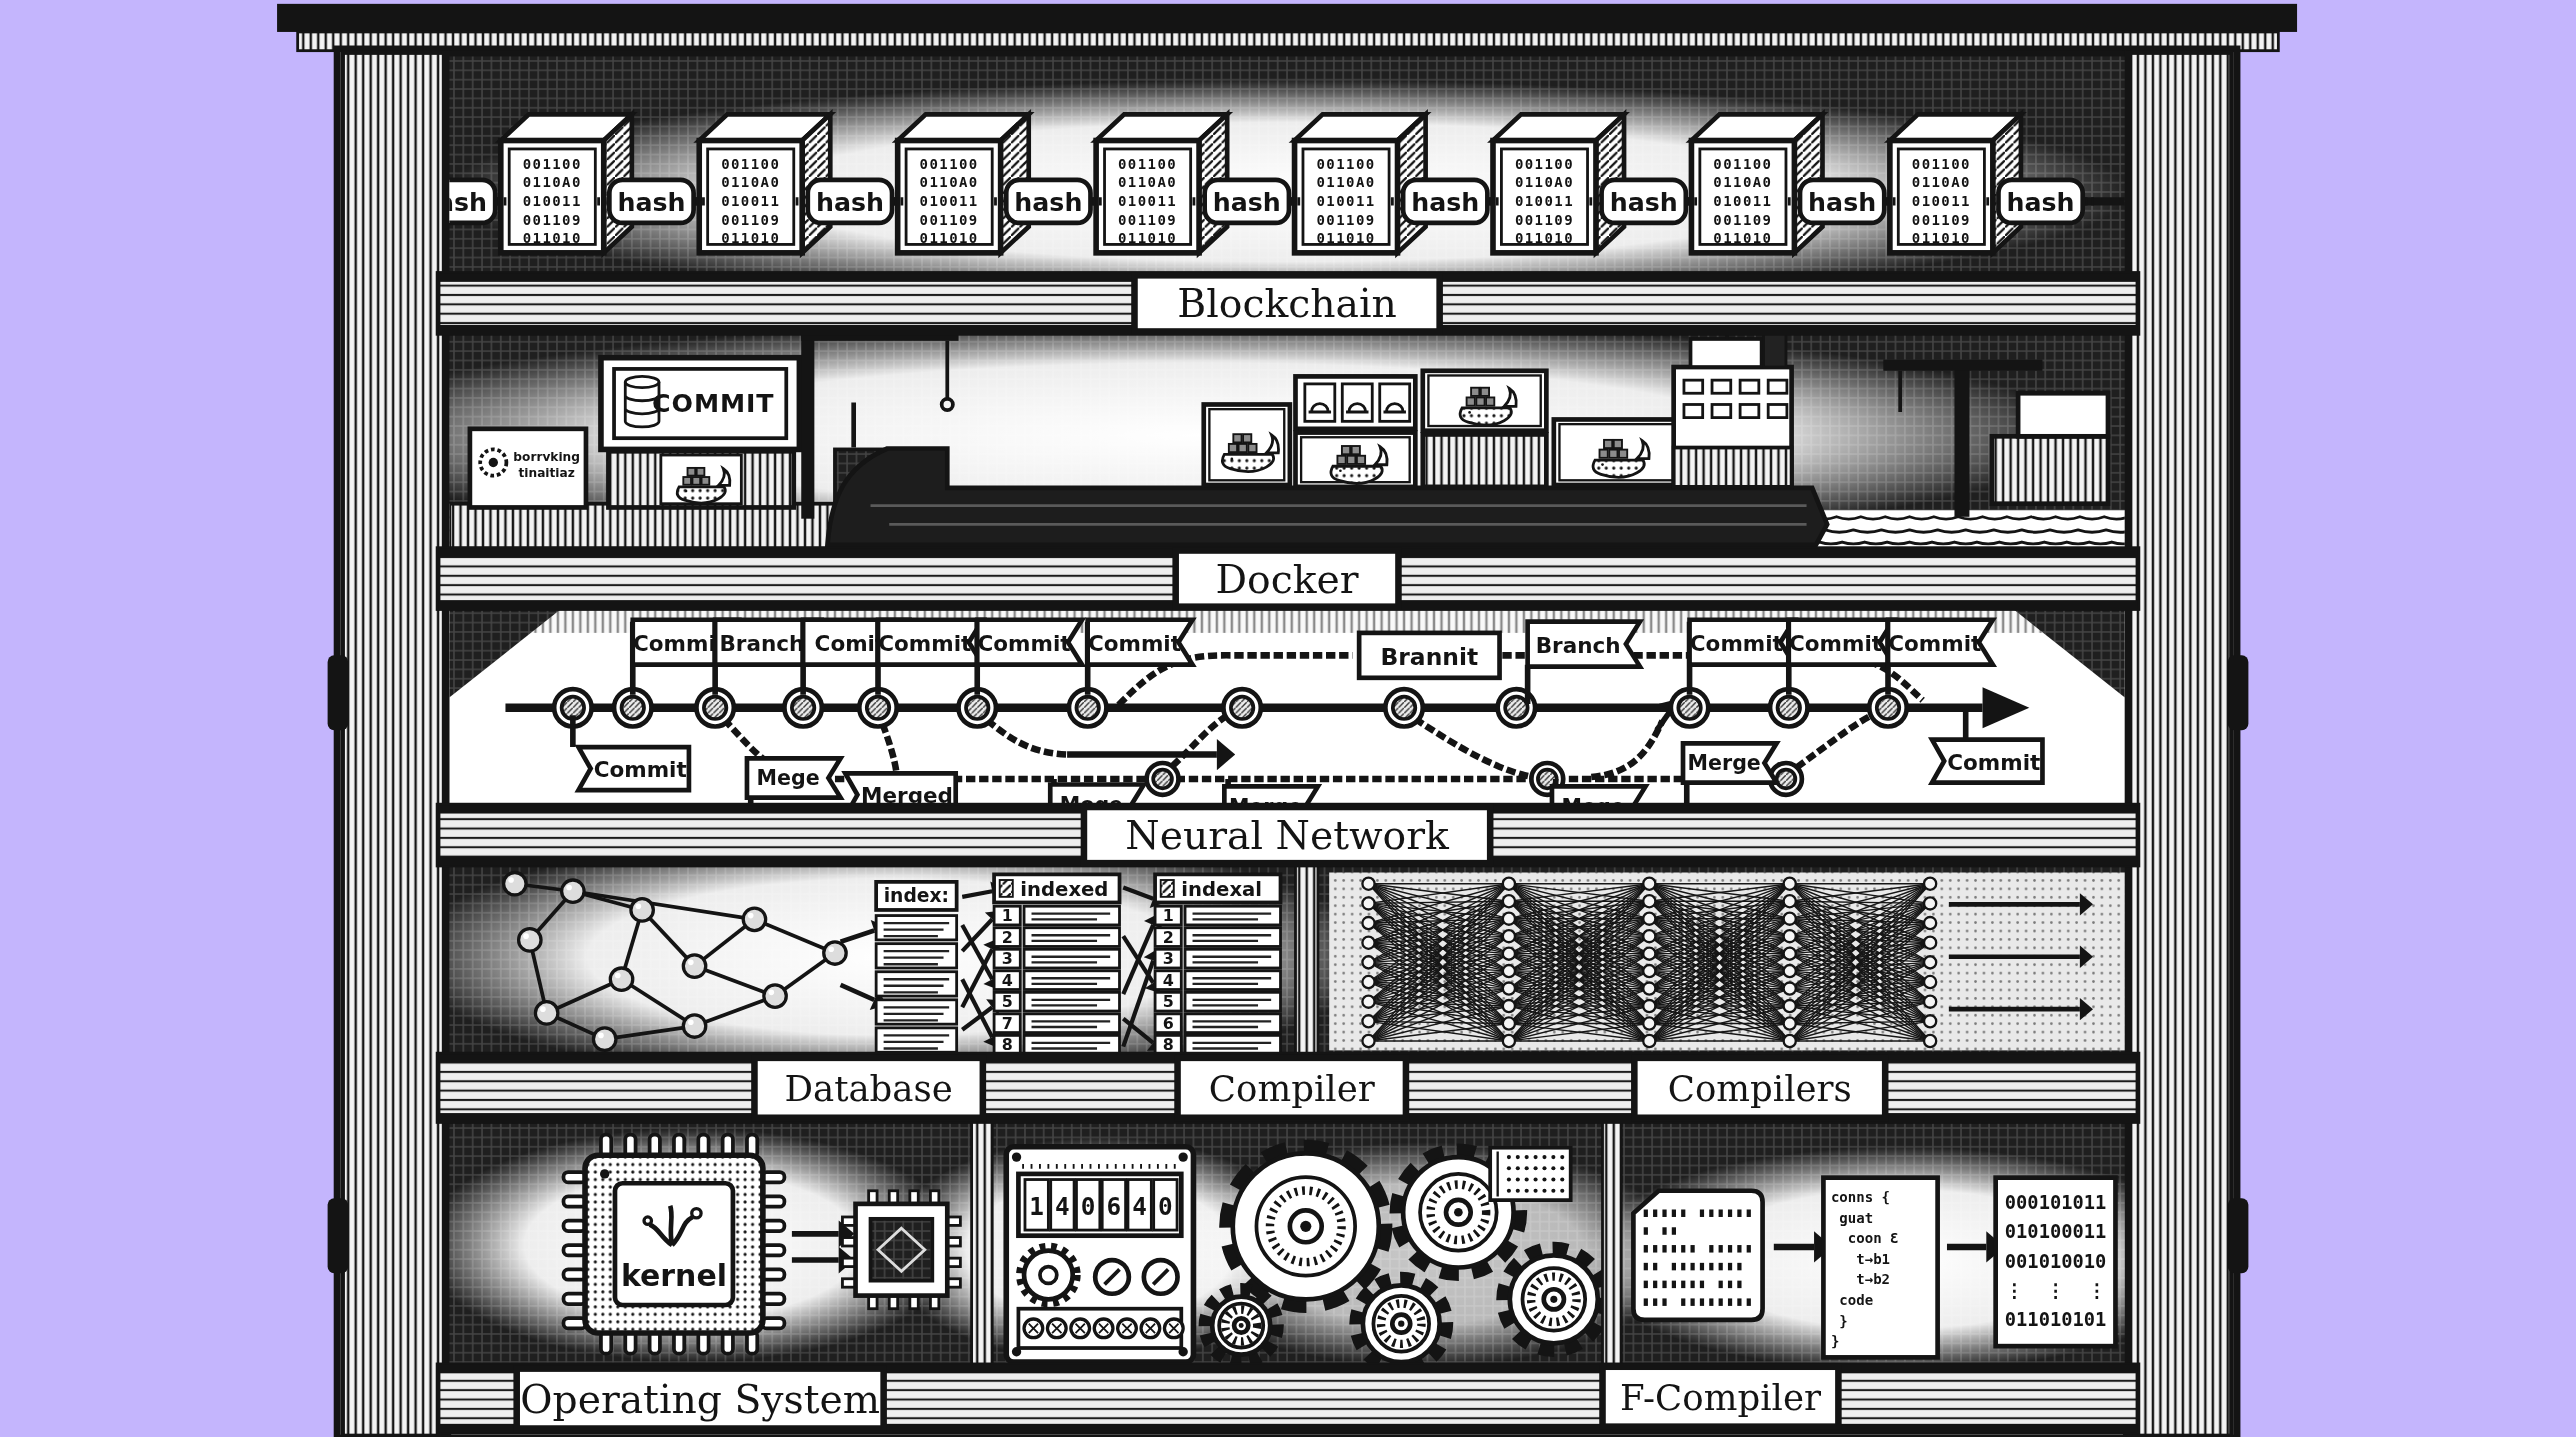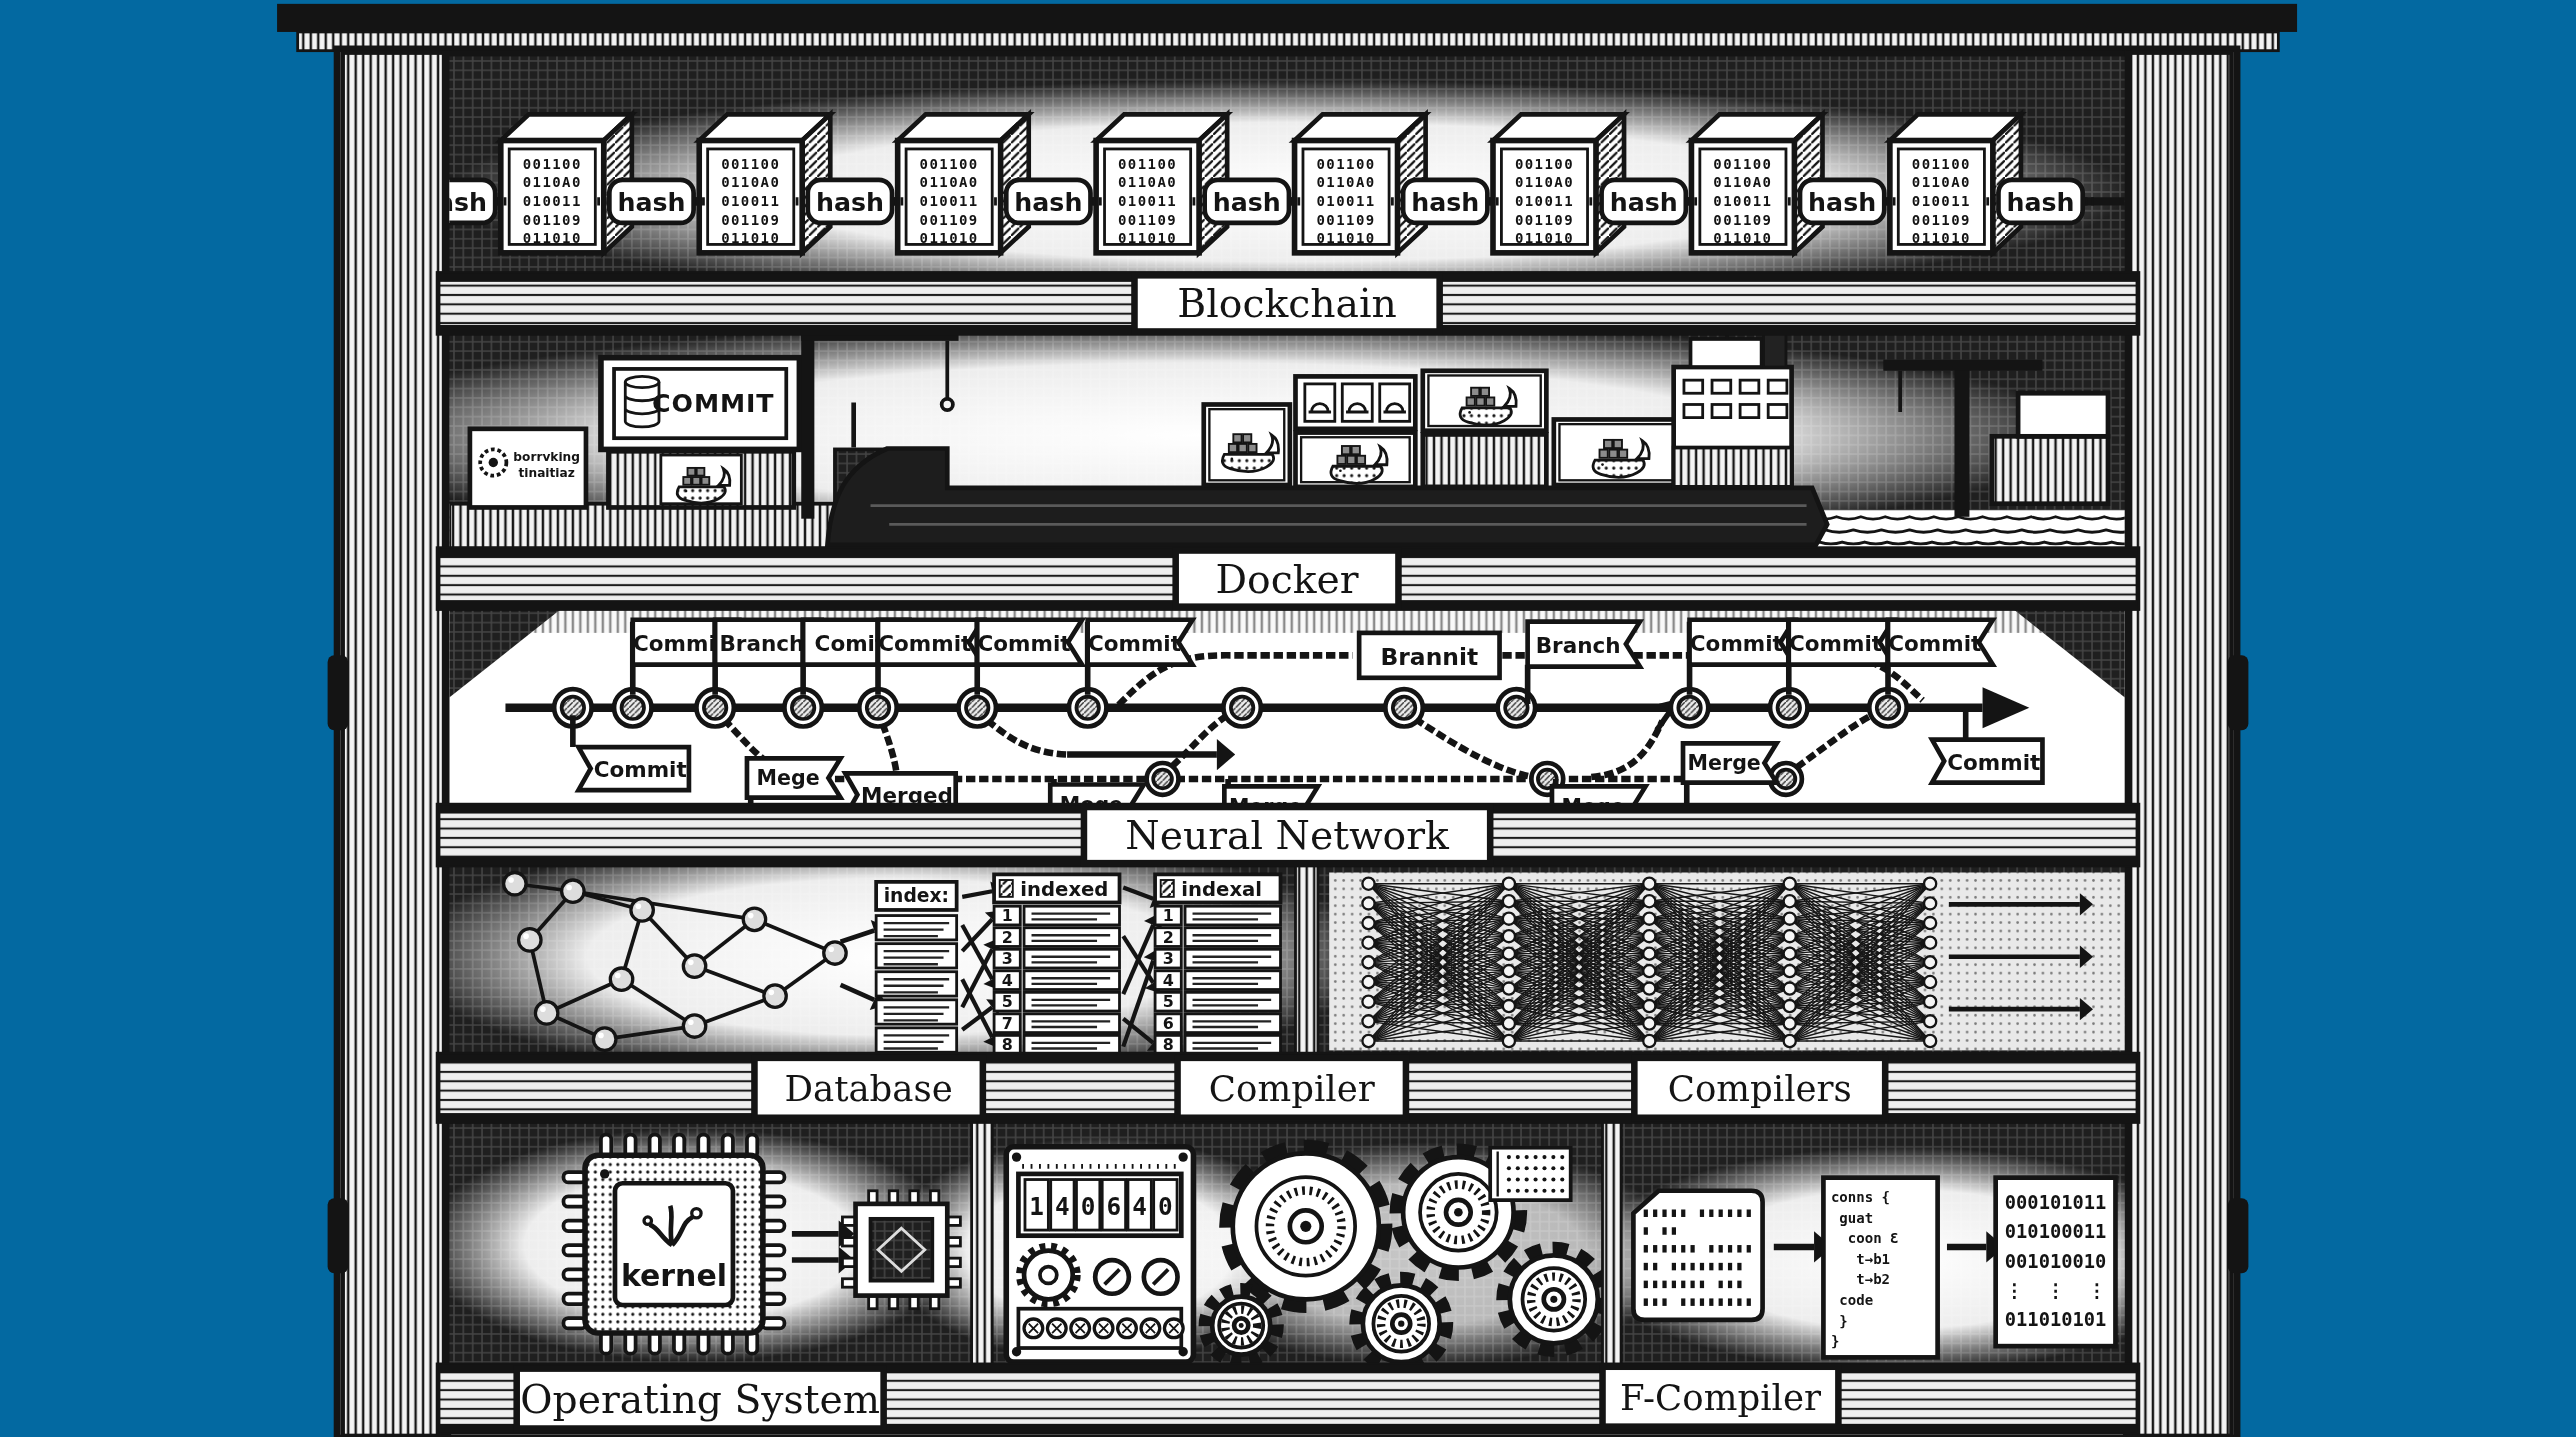--- a/index.html
+++ b/index.html
@@ -1,16 +1,16 @@
 <!DOCTYPE html>
 <html style="font-size:15px"><head>
 <meta charset="utf-8">
 <style>
   html,body{margin:0;padding:0;background:#fff;}
-  .stage{width:2576px;height:1438px;position:relative;background:#0369a1;overflow:hidden;}
+  .stage{width:2576px;height:1438px;position:relative;background:#c4b5fd;overflow:hidden;}
   svg{display:block;}
   text{fill:#141414;}
   .plq{font-family:"DejaVu Serif",serif;font-size:42px;}
   .plqS{font-family:"DejaVu Serif",serif;font-size:38px;}
   .sans{font-family:"DejaVu Sans",sans-serif;}
   .mono{font-family:"DejaVu Sans Mono",monospace;}
   .b{font-weight:bold;}
 </style>
 </head>
 <body>

